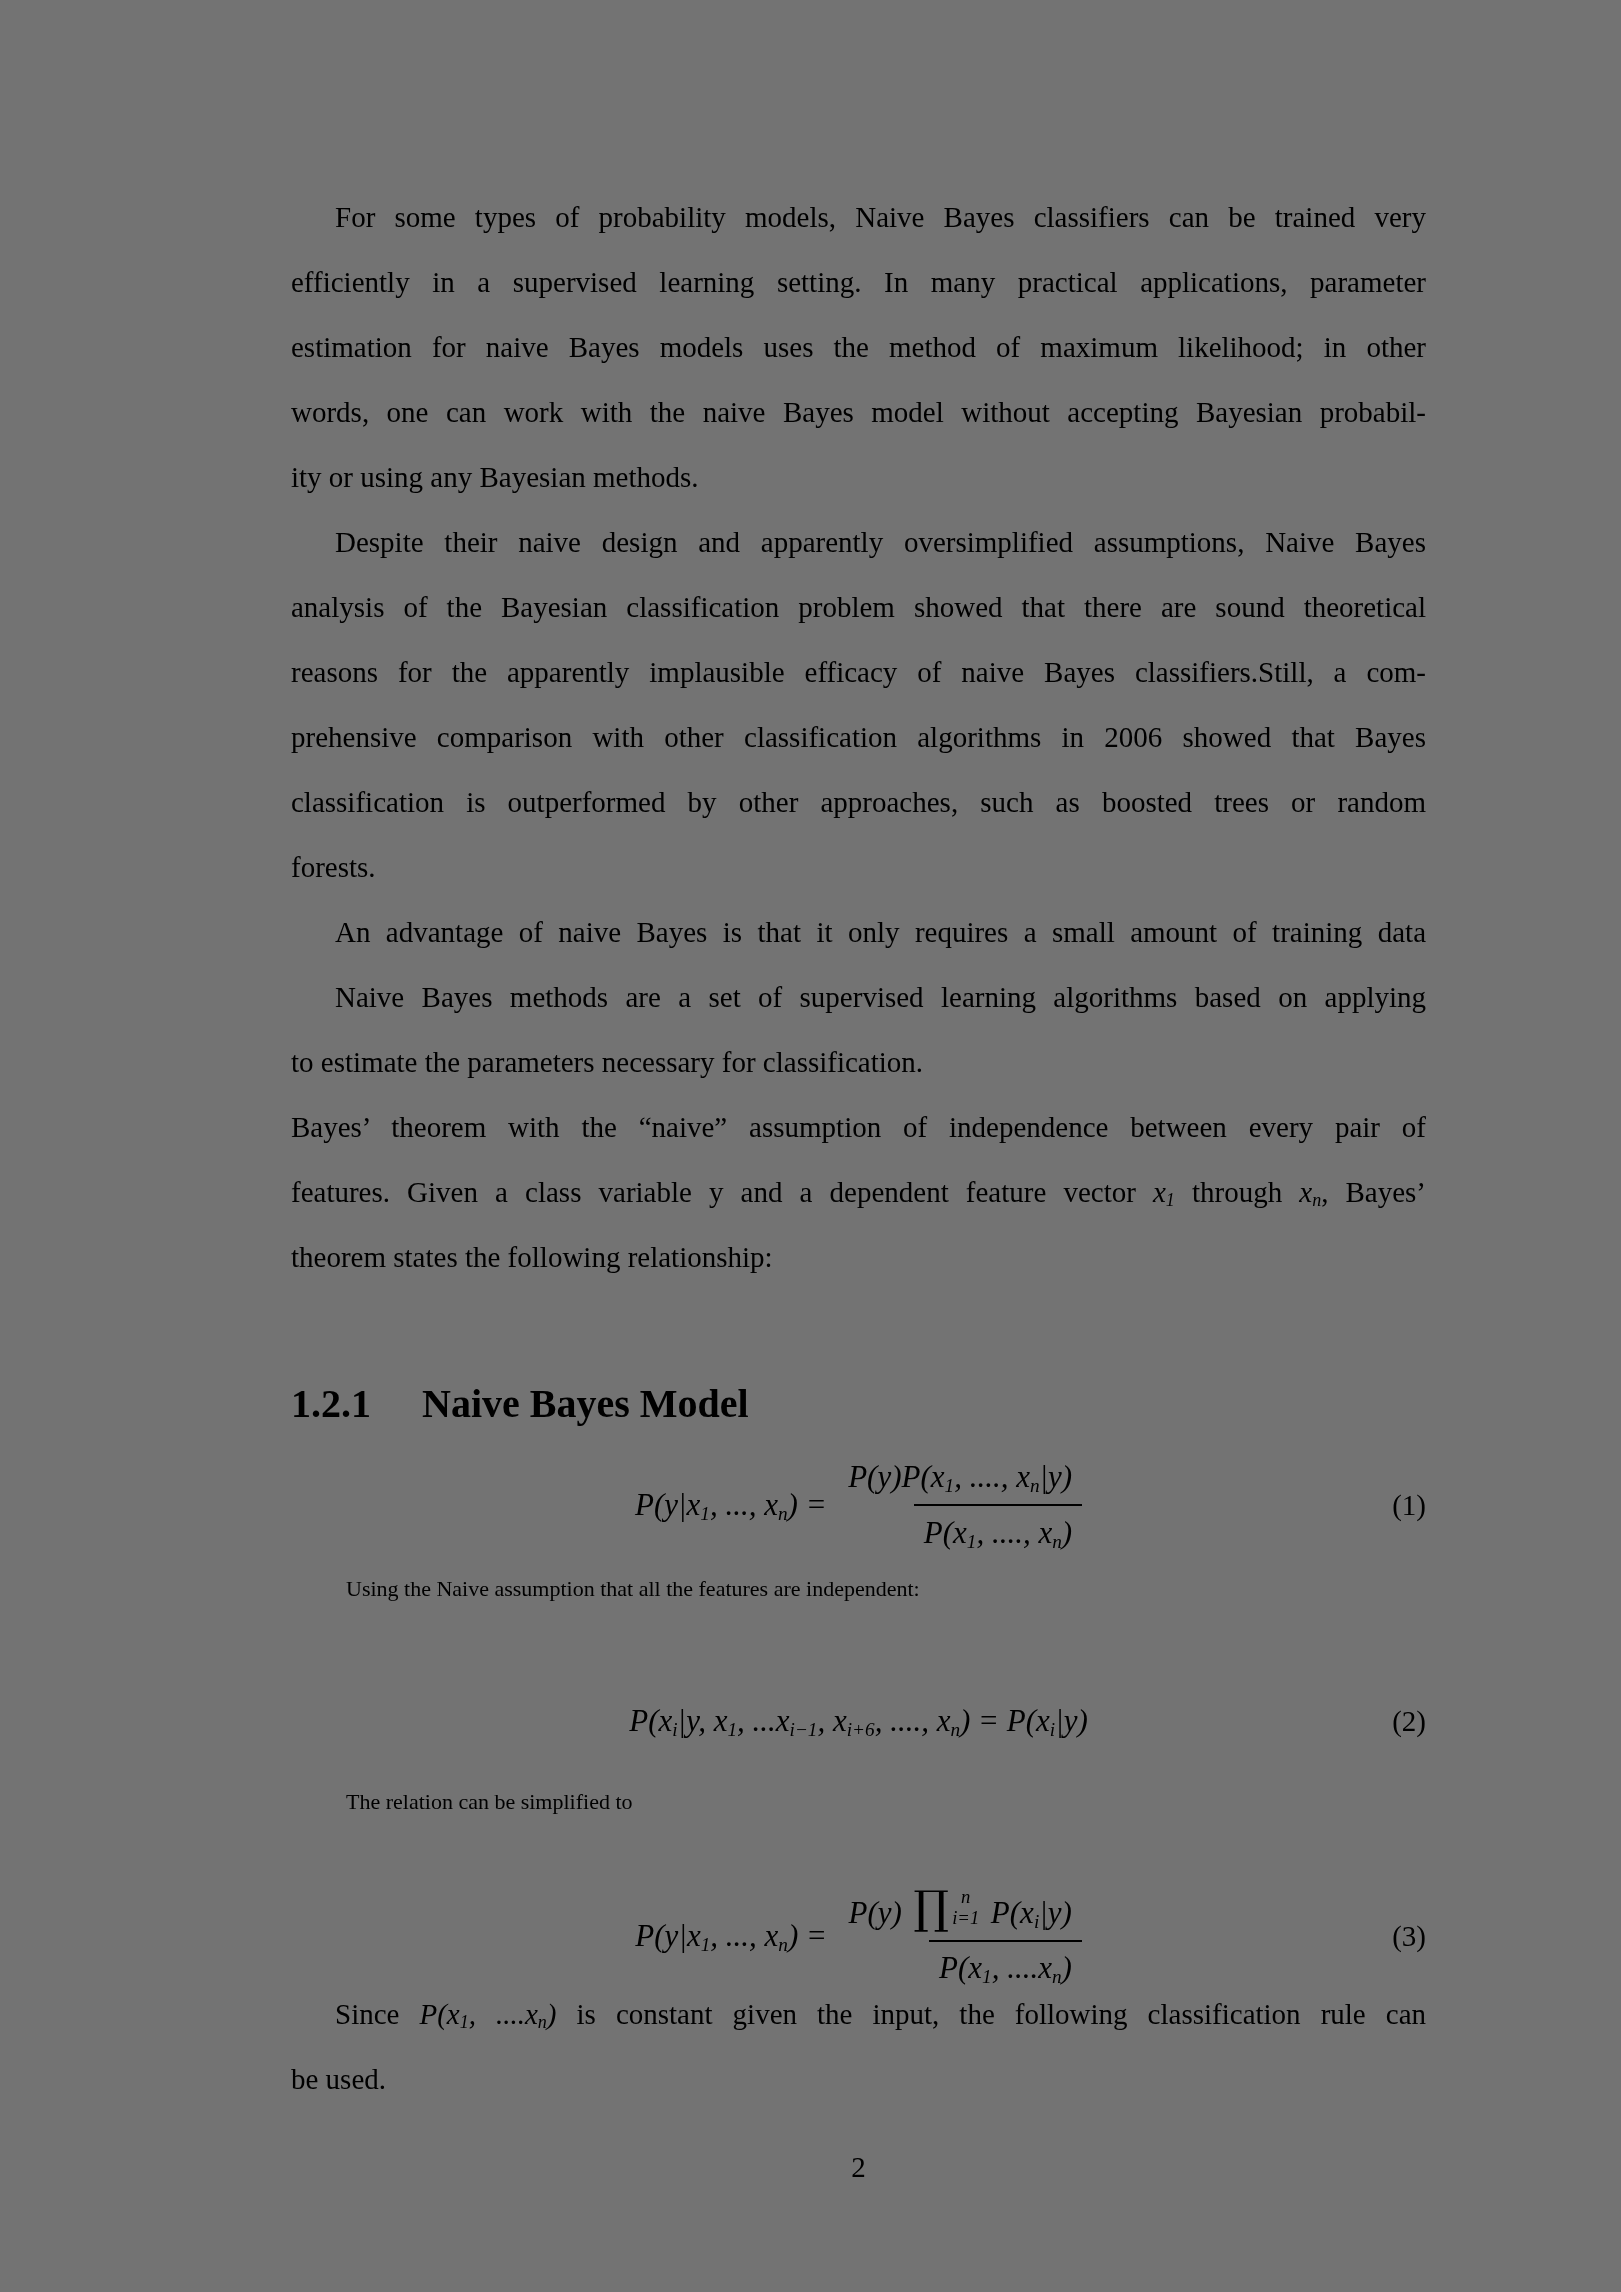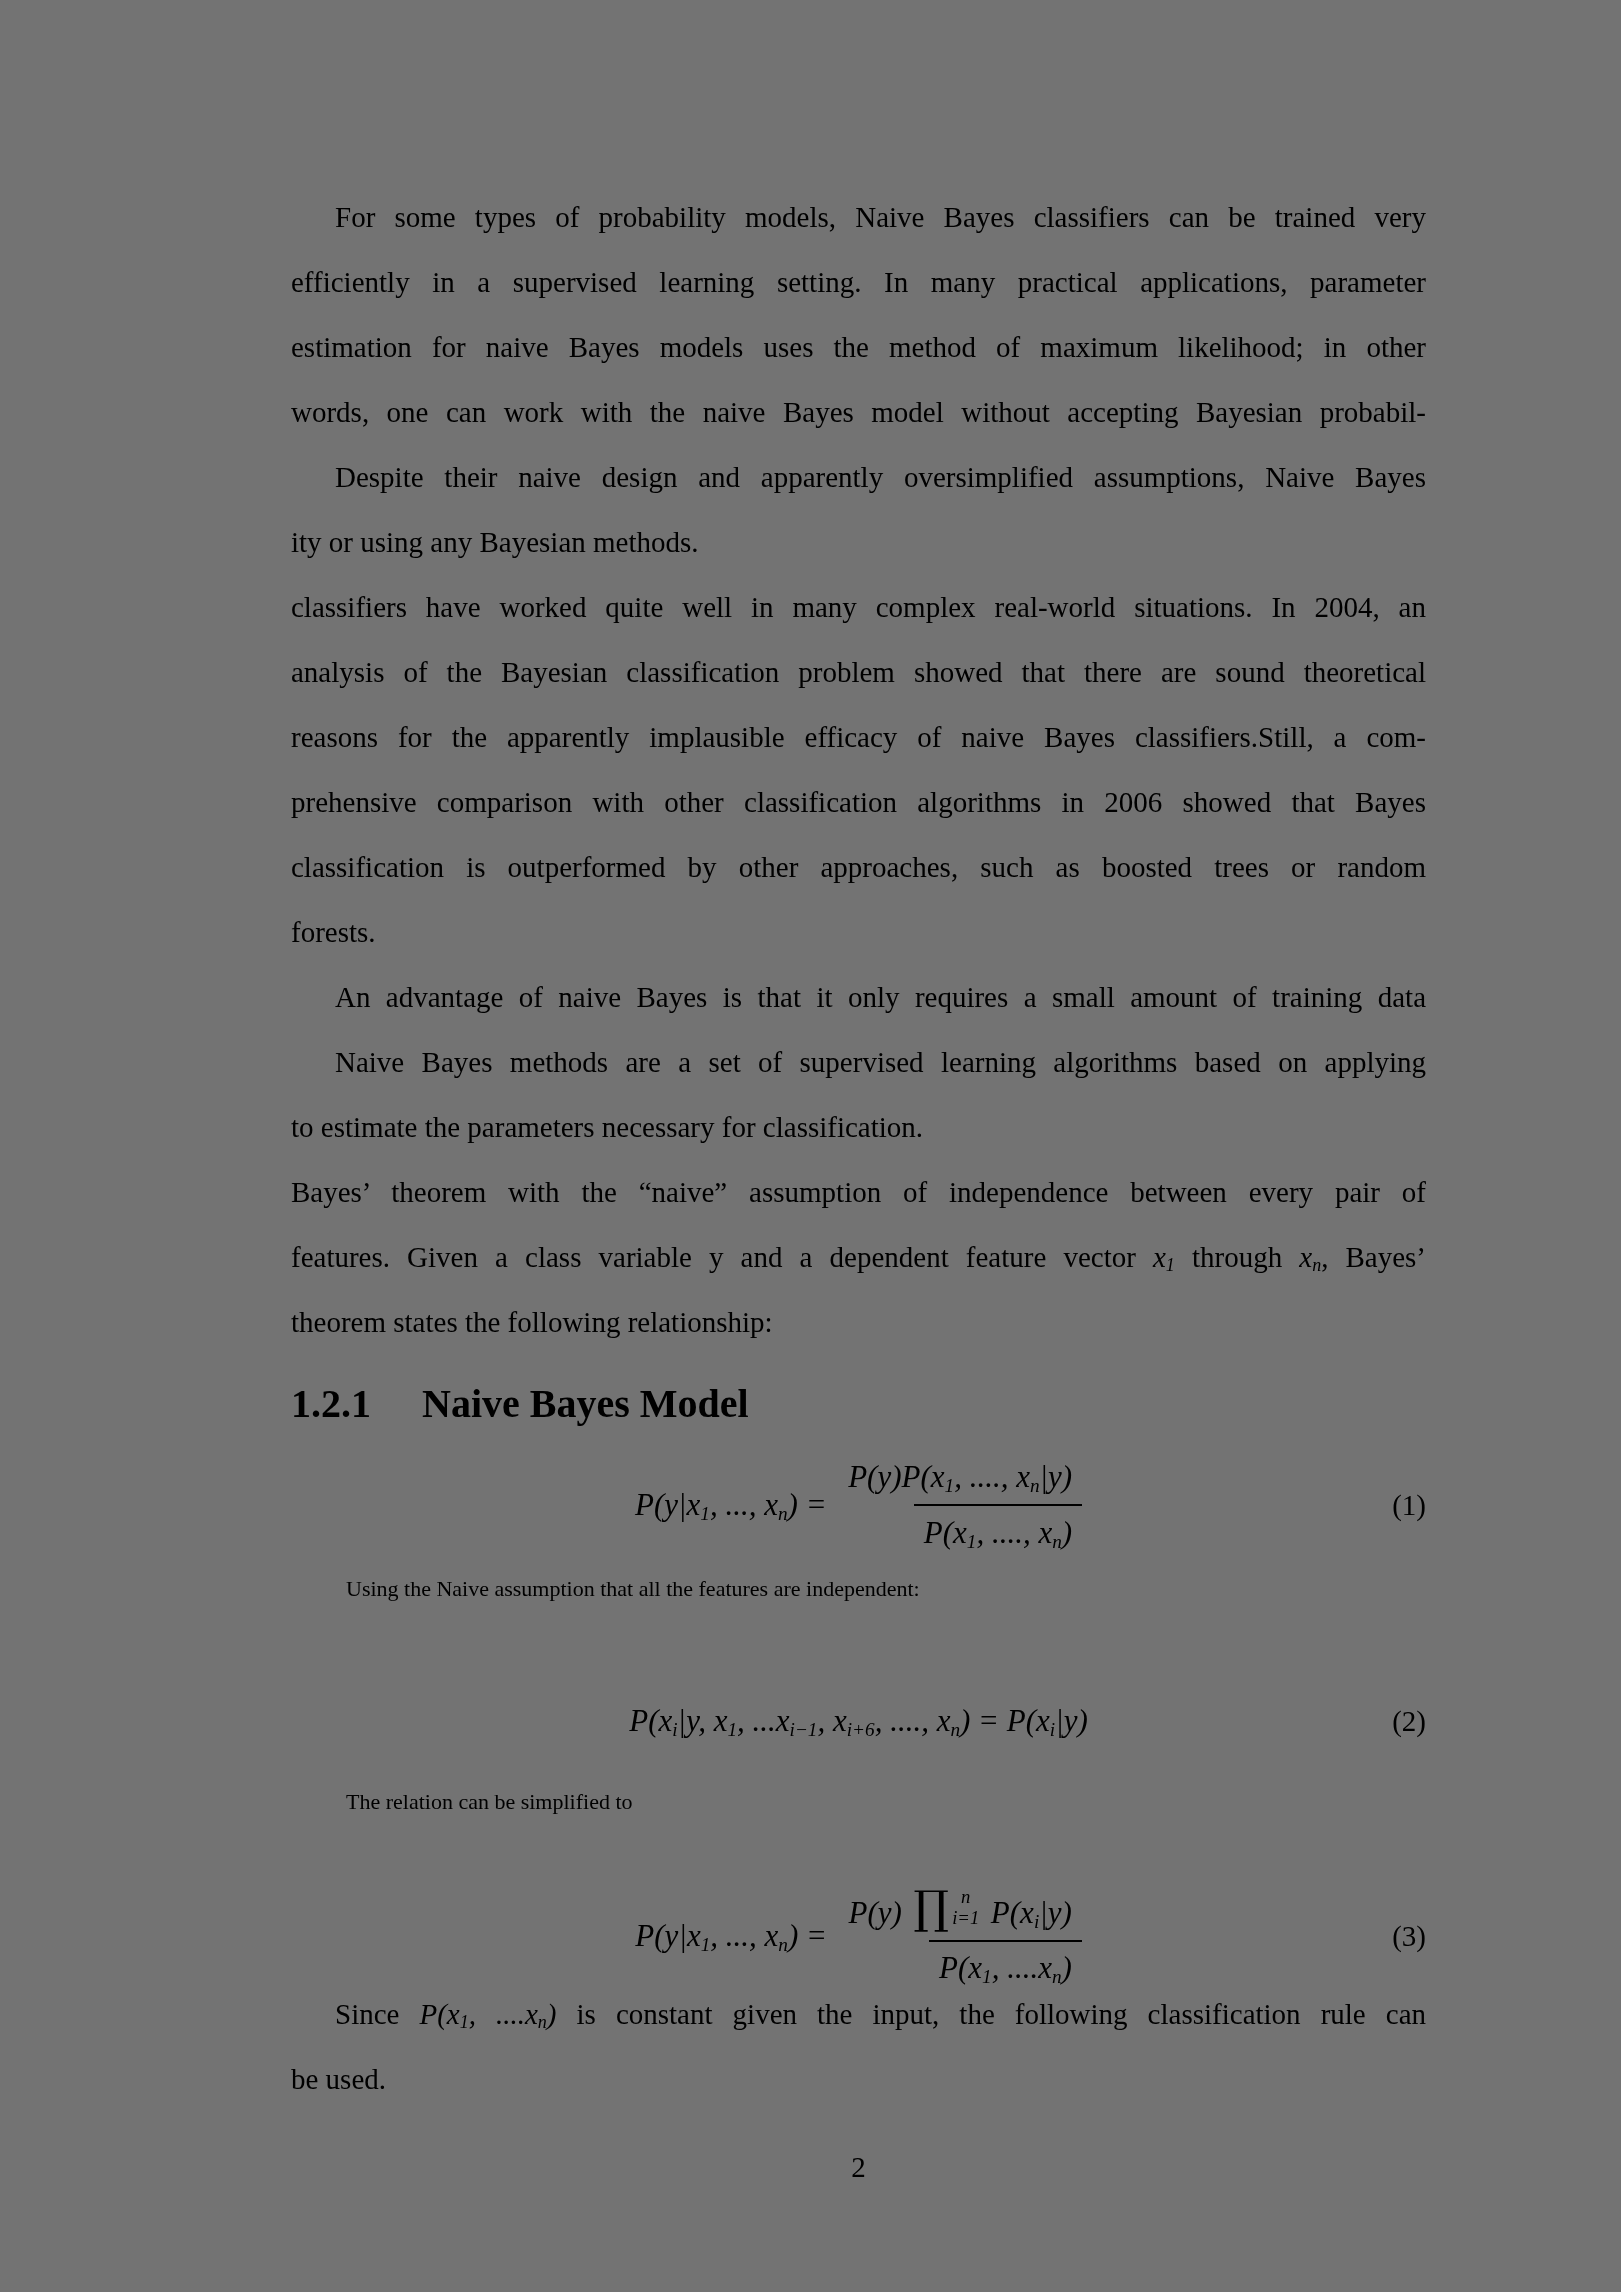--- a/index.html
+++ b/index.html
@@ -79,23 +79,22 @@
 </head>
 <body>
 
 <div class="page">
 
   <div class="bodycol" id="bodycol">
       <div class="bline indent just">For some types of probability models, Naive Bayes classifiers can be trained very</div>
       <div class="bline just">efficiently in a supervised learning setting. In many practical applications, parameter</div>
       <div class="bline just">estimation for naive Bayes models uses the method of maximum likelihood; in other</div>
       <div class="bline just">words, one can work with the naive Bayes model without accepting Bayesian probabil-</div>
+      <div class="bline">ity or using any Bayesian methods.</div>
       <div class="bline indent just">Despite their naive design and apparently oversimplified assumptions, Naive Bayes</div>
-      <div class="bline">ity or using any Bayesian methods.</div>
-      <div class="bline just">classifiers have worked quite well in many complex real-world situations. In 2004, an</div>
       <div class="bline just">analysis of the Bayesian classification problem showed that there are sound theoretical</div>
       <div class="bline just">reasons for the apparently implausible efficacy of naive Bayes classifiers.Still, a com-</div>
       <div class="bline just">prehensive comparison with other classification algorithms in 2006 showed that Bayes</div>
       <div class="bline just">classification is outperformed by other approaches, such as boosted trees or random</div>
       <div class="bline">forests.</div>
       <div class="bline indent just">An advantage of naive Bayes is that it only requires a small amount of training data</div>
       <div class="bline indent just">Naive Bayes methods are a set of supervised learning algorithms based on applying</div>
       <div class="bline">to estimate the parameters necessary for classification.</div>
       <div class="bline just">Bayes’ theorem with the “naive” assumption of independence between every pair of</div>
       <div class="bline just">features. Given a class variable y and a dependent feature vector <span class="m">x<sub>1</sub></span> through <span class="m">x<sub>n</sub></span>, Bayes’</div>

